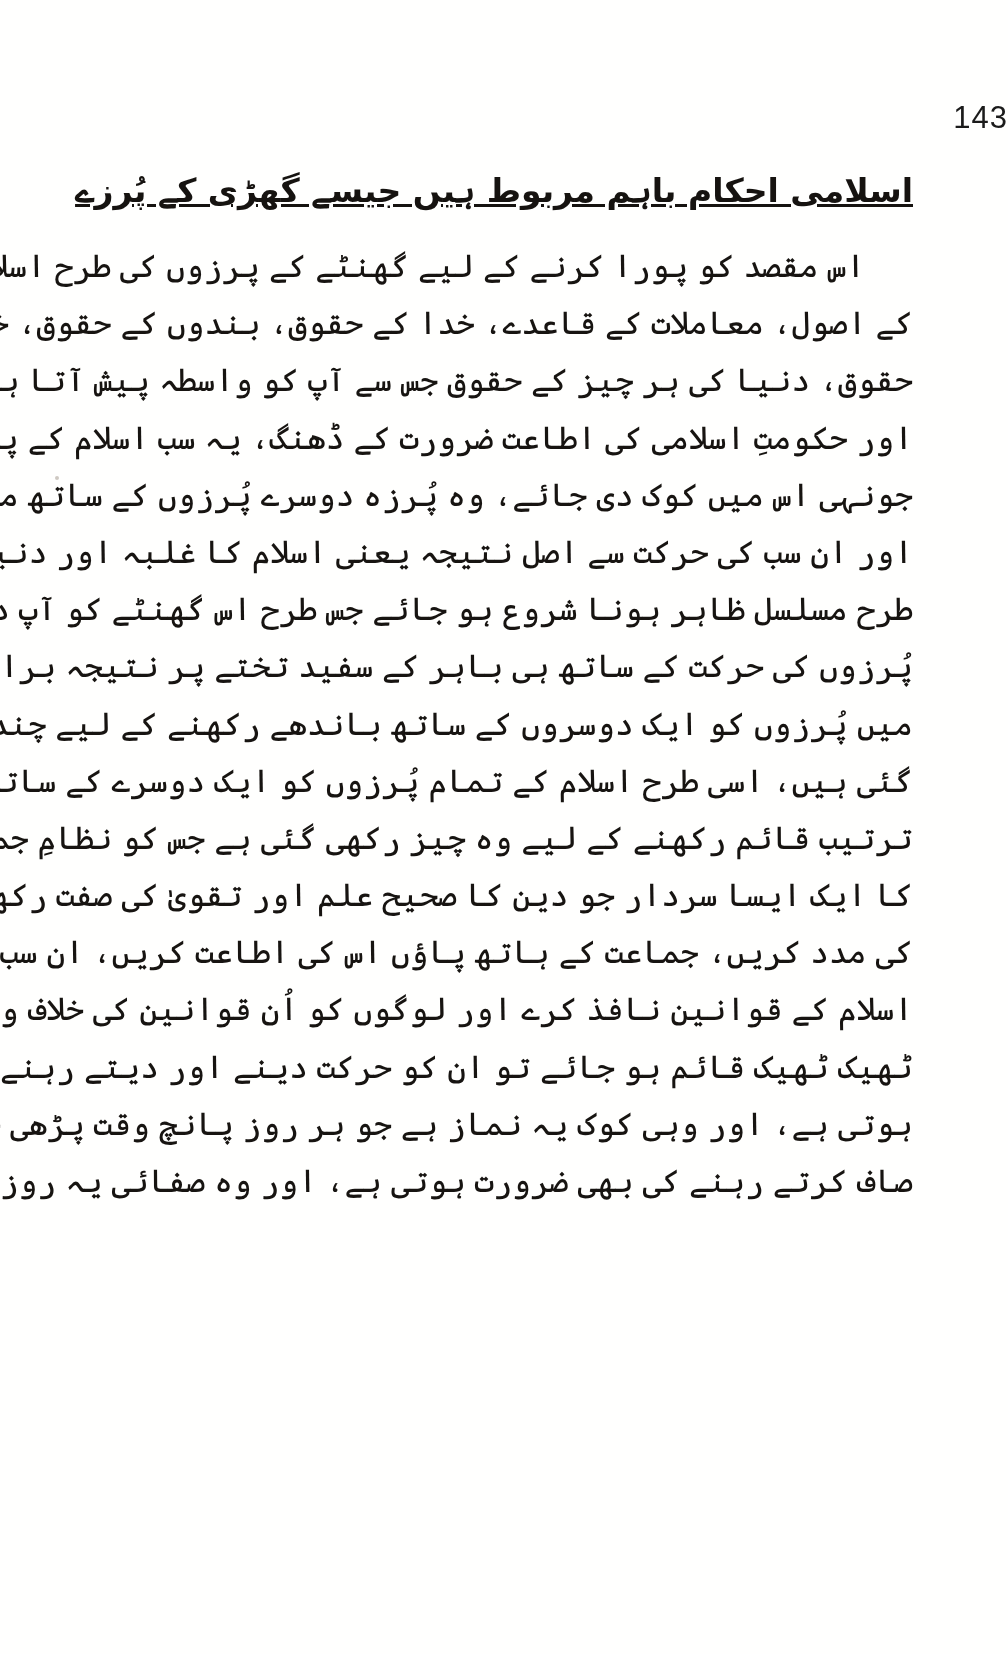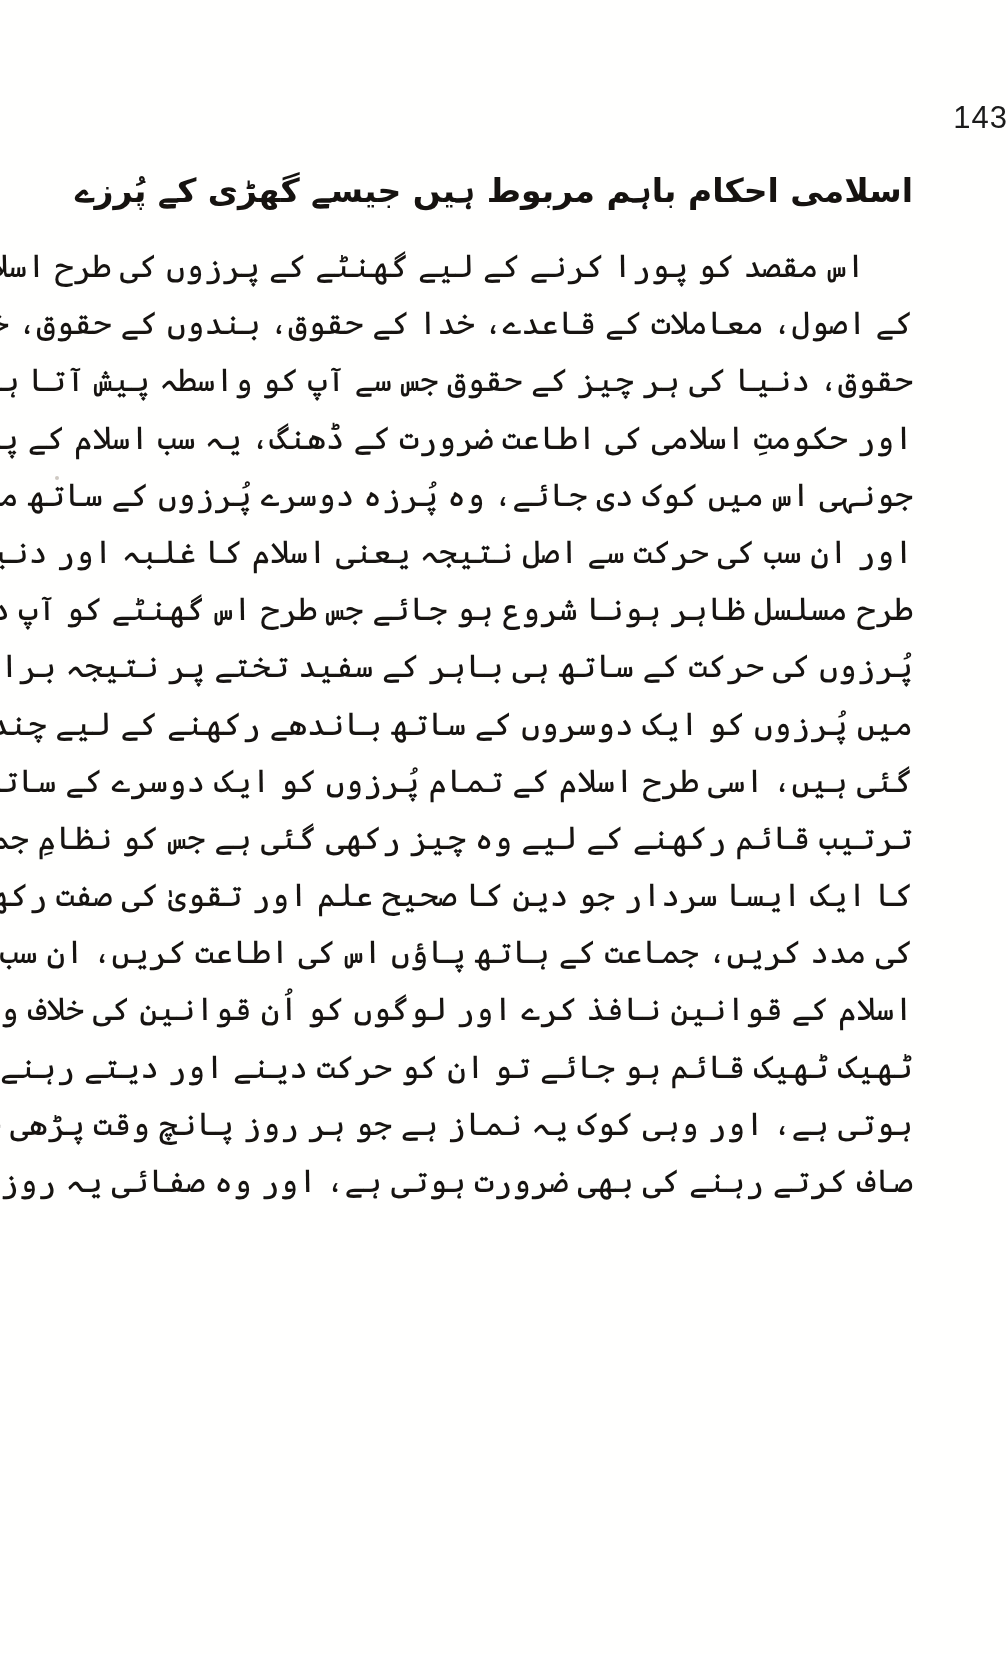--- a/index.html
+++ b/index.html
@@ -35,20 +35,21 @@
     right: 95px;
     left: 93px;
     text-align: center;
     direction: rtl;
     font-family: "DejaVu Sans", sans-serif;
     font-weight: bold;
     font-size: 33px;
     line-height: 78px;
     color: #161310;
     white-space: nowrap;
+    text-decoration: underline;
   }
   .body-text {
     position: absolute;
     top: 238px;
     right: 95px;
     width: 820px;
     direction: rtl;
     color: #171411;
   }
   .body-line {

